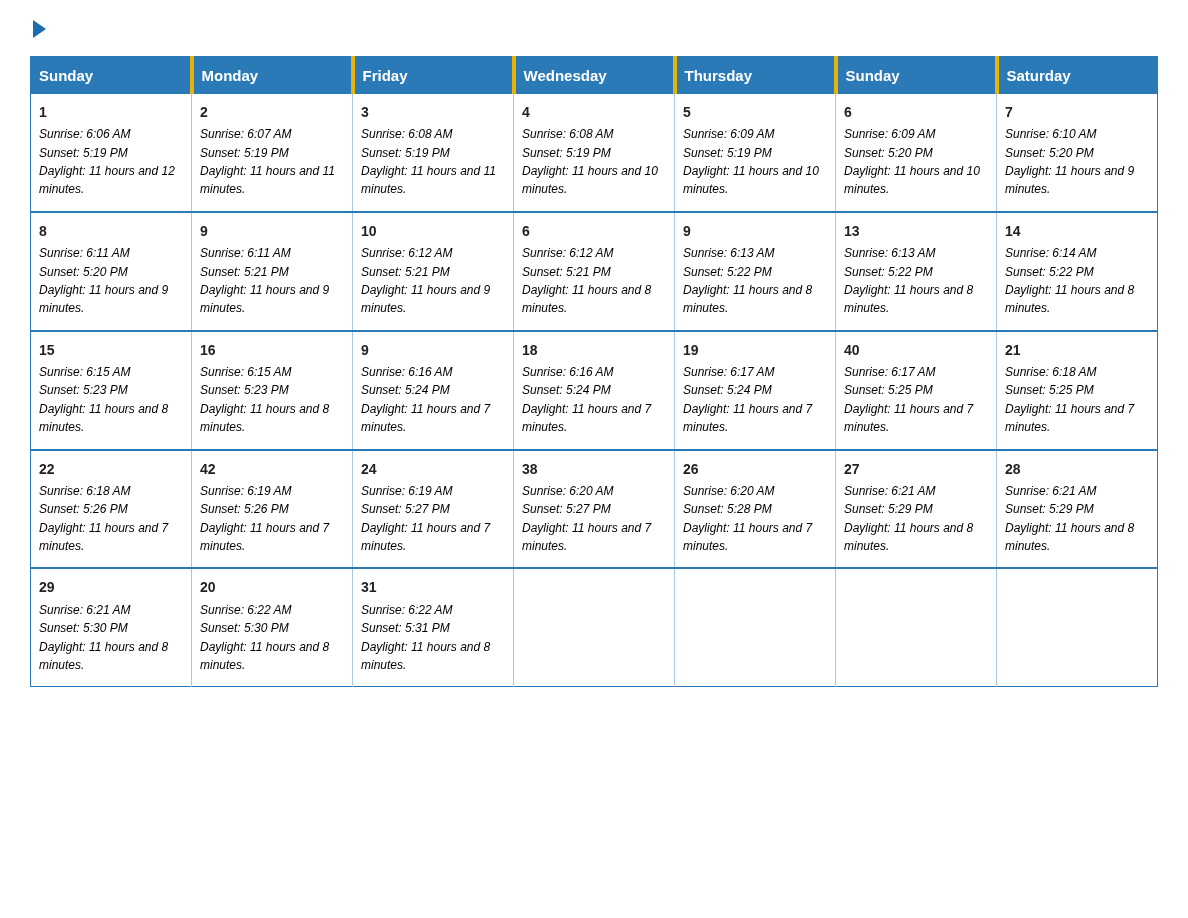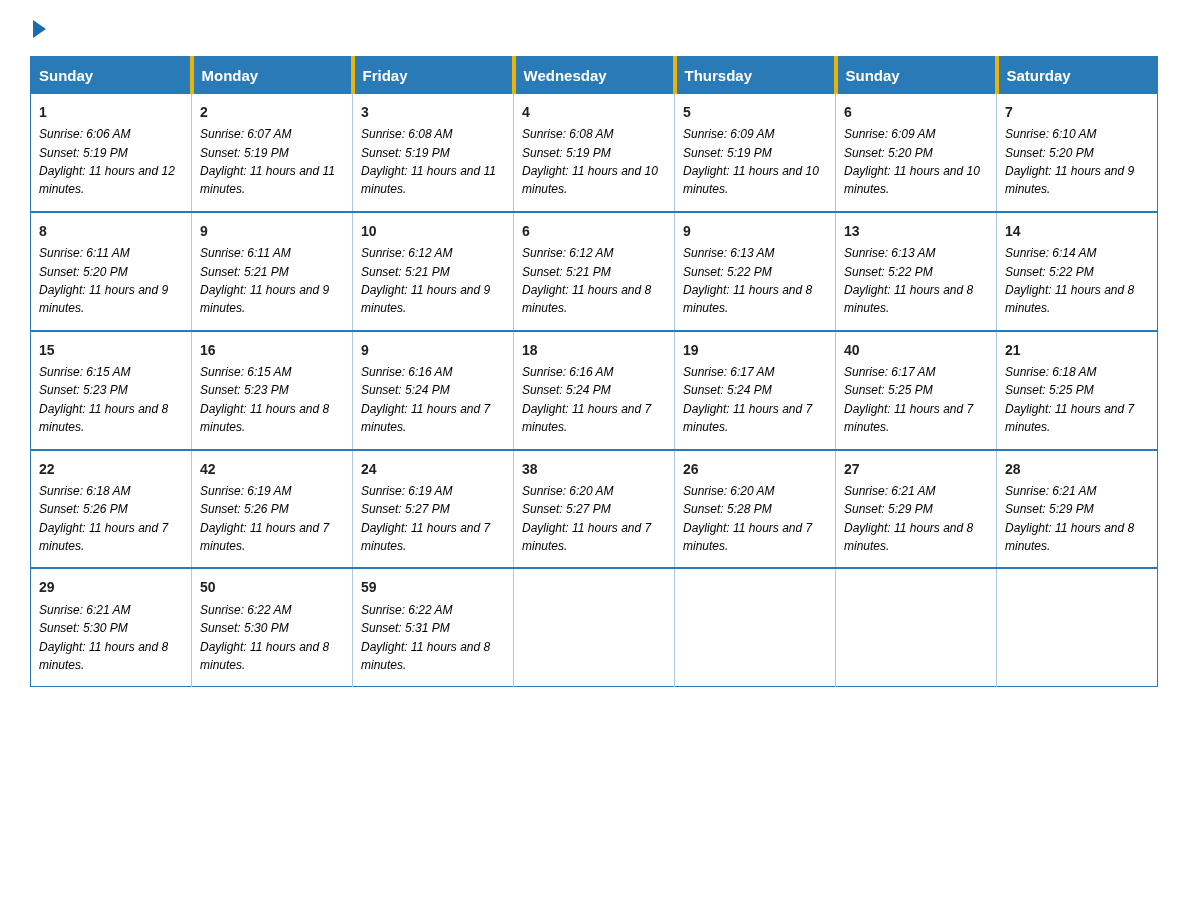--- a/index.html
+++ b/index.html
@@ -164,21 +164,21 @@
         <td><span class="day-number">22</span><span class="day-info">Sunrise: 6:18 AM<br>Sunset: 5:26 PM<br>Daylight: 11 hours and 7 minutes.</span></td>
         <td><span class="day-number">42</span><span class="day-info">Sunrise: 6:19 AM<br>Sunset: 5:26 PM<br>Daylight: 11 hours and 7 minutes.</span></td>
         <td><span class="day-number">24</span><span class="day-info">Sunrise: 6:19 AM<br>Sunset: 5:27 PM<br>Daylight: 11 hours and 7 minutes.</span></td>
         <td><span class="day-number">38</span><span class="day-info">Sunrise: 6:20 AM<br>Sunset: 5:27 PM<br>Daylight: 11 hours and 7 minutes.</span></td>
         <td><span class="day-number">26</span><span class="day-info">Sunrise: 6:20 AM<br>Sunset: 5:28 PM<br>Daylight: 11 hours and 7 minutes.</span></td>
         <td><span class="day-number">27</span><span class="day-info">Sunrise: 6:21 AM<br>Sunset: 5:29 PM<br>Daylight: 11 hours and 8 minutes.</span></td>
         <td><span class="day-number">28</span><span class="day-info">Sunrise: 6:21 AM<br>Sunset: 5:29 PM<br>Daylight: 11 hours and 8 minutes.</span></td>
       </tr>
       <tr>
         <td><span class="day-number">29</span><span class="day-info">Sunrise: 6:21 AM<br>Sunset: 5:30 PM<br>Daylight: 11 hours and 8 minutes.</span></td>
-        <td><span class="day-number">50</span><span class="day-info">Sunrise: 6:22 AM<br>Sunset: 5:30 PM<br>Daylight: 11 hours and 8 minutes.</span></td>
-        <td><span class="day-number">59</span><span class="day-info">Sunrise: 6:22 AM<br>Sunset: 5:31 PM<br>Daylight: 11 hours and 8 minutes.</span></td>
+        <td><span class="day-number">20</span><span class="day-info">Sunrise: 6:22 AM<br>Sunset: 5:30 PM<br>Daylight: 11 hours and 8 minutes.</span></td>
+        <td><span class="day-number">31</span><span class="day-info">Sunrise: 6:22 AM<br>Sunset: 5:31 PM<br>Daylight: 11 hours and 8 minutes.</span></td>
         <td class="empty-cell"></td>
         <td class="empty-cell"></td>
         <td class="empty-cell"></td>
         <td class="empty-cell"></td>
       </tr>
     </tbody>
 </table>
 
 </body></html>

